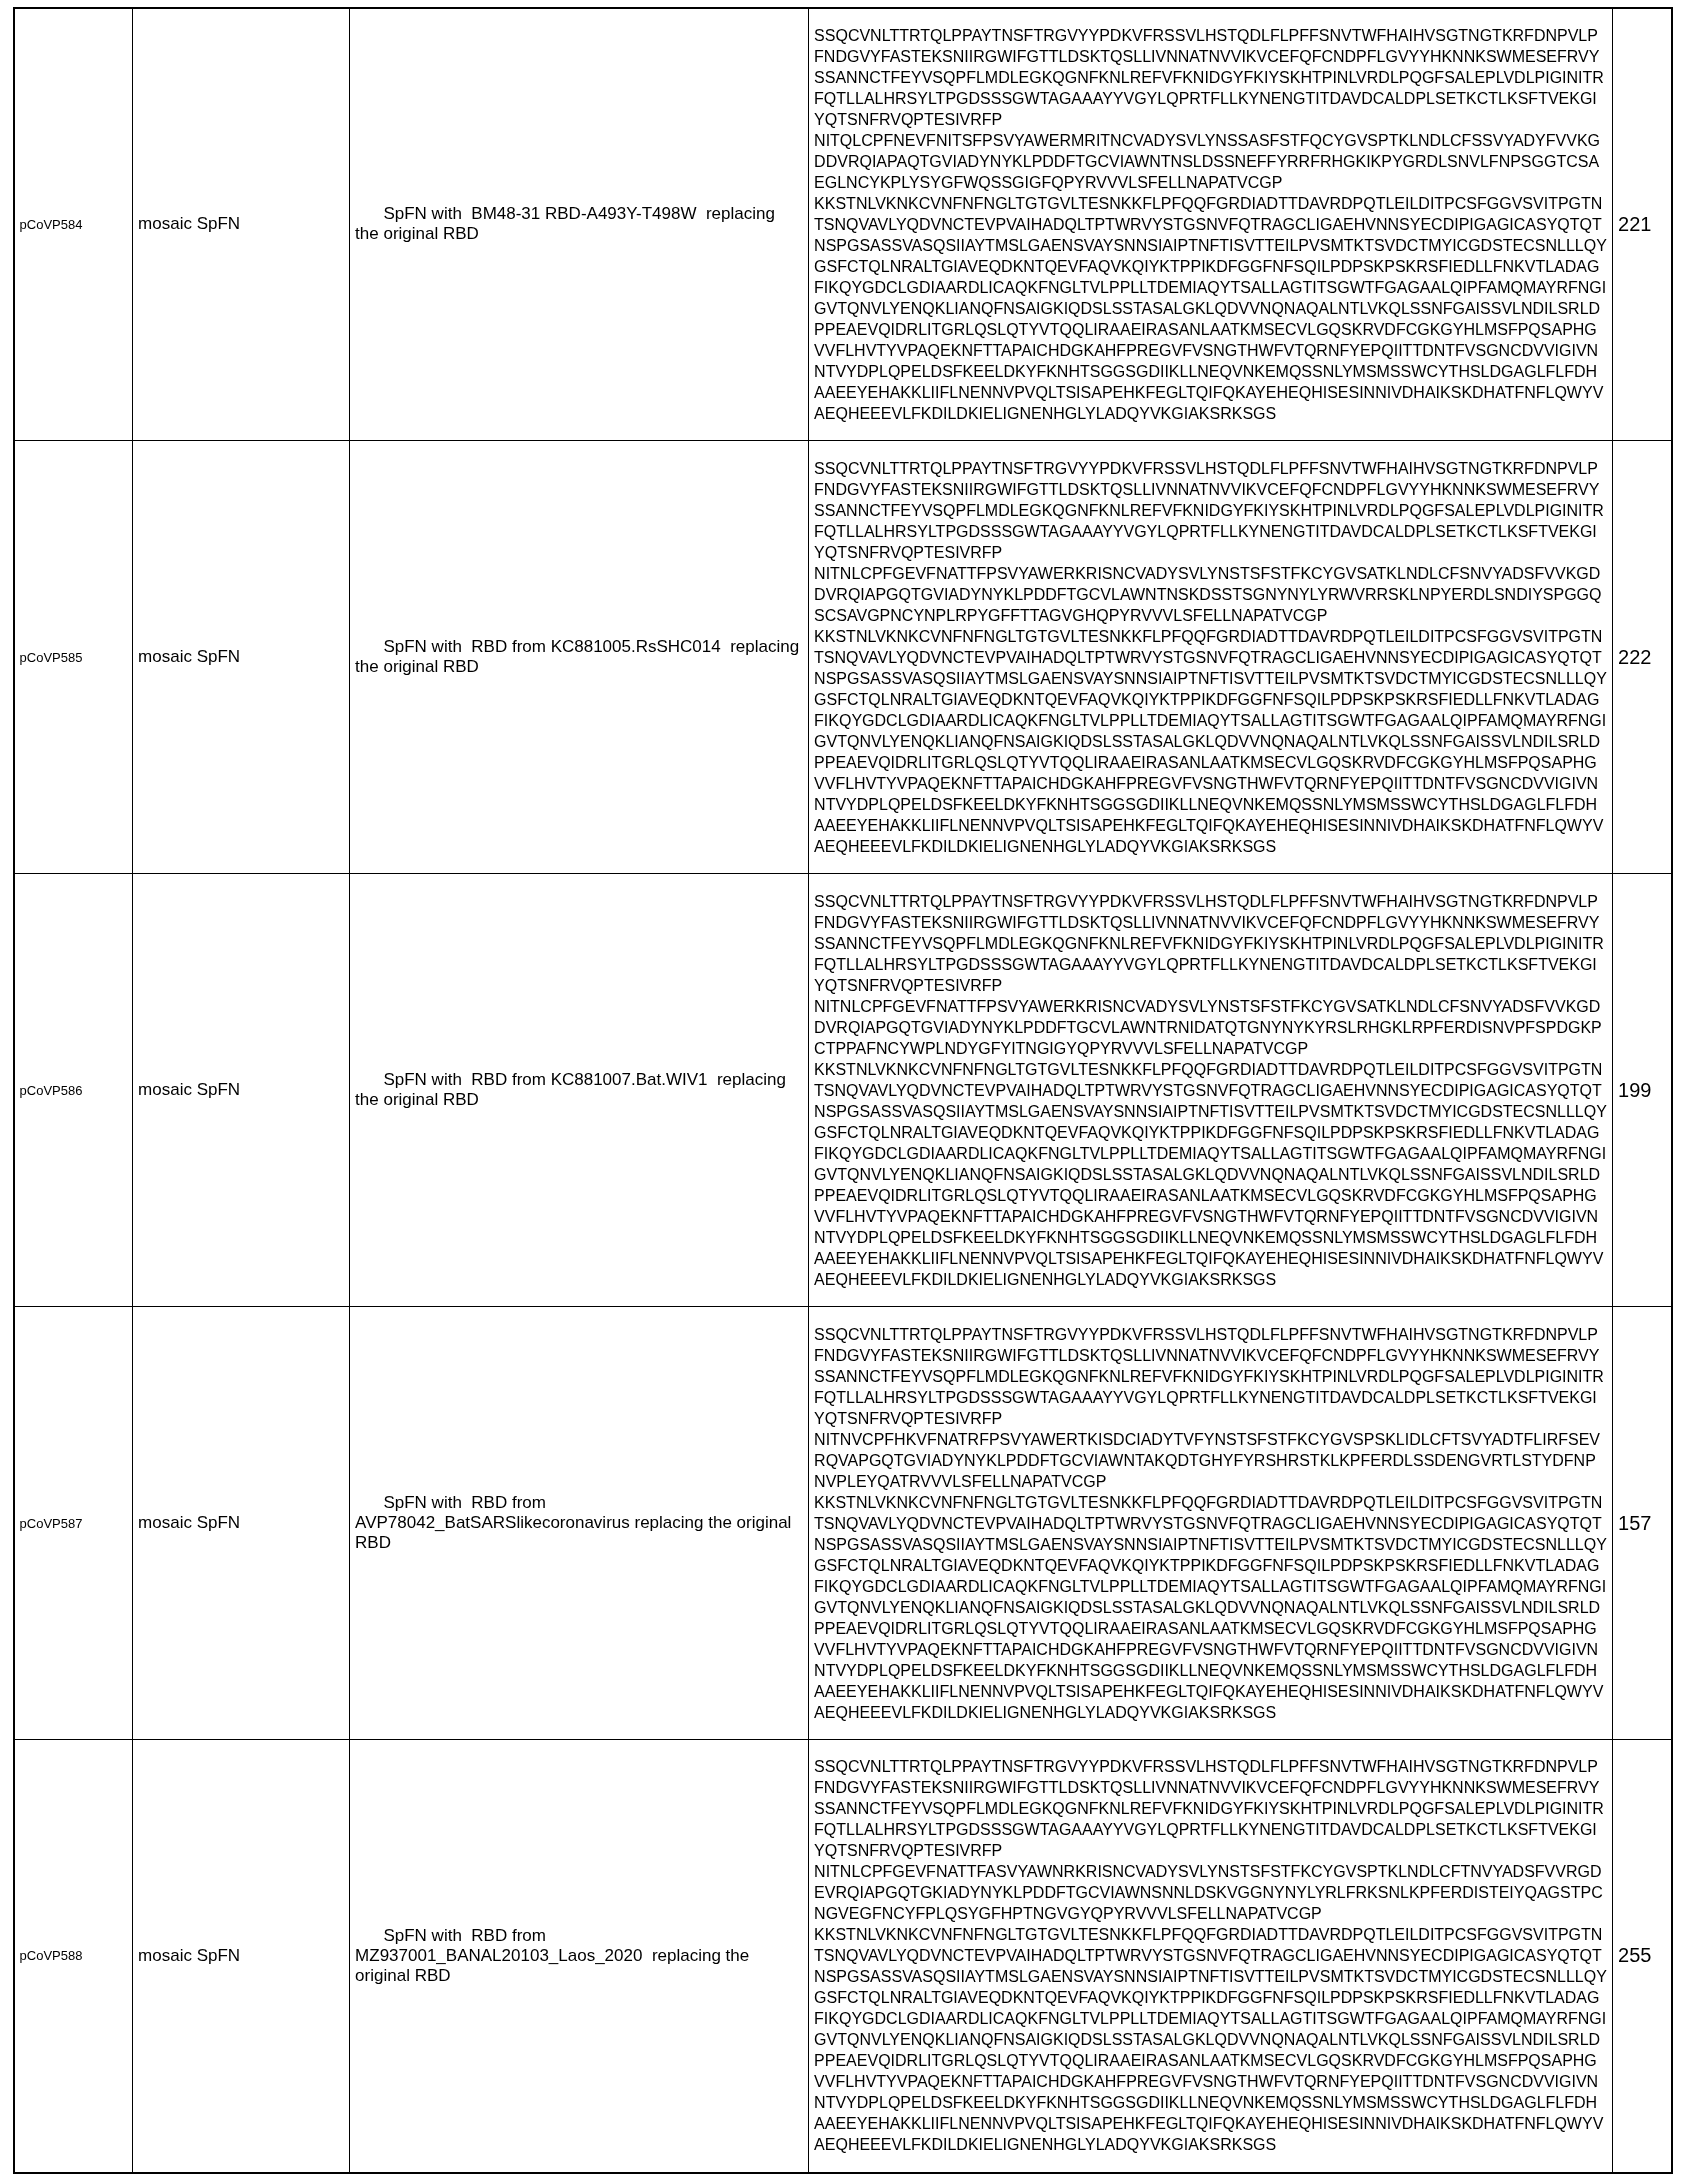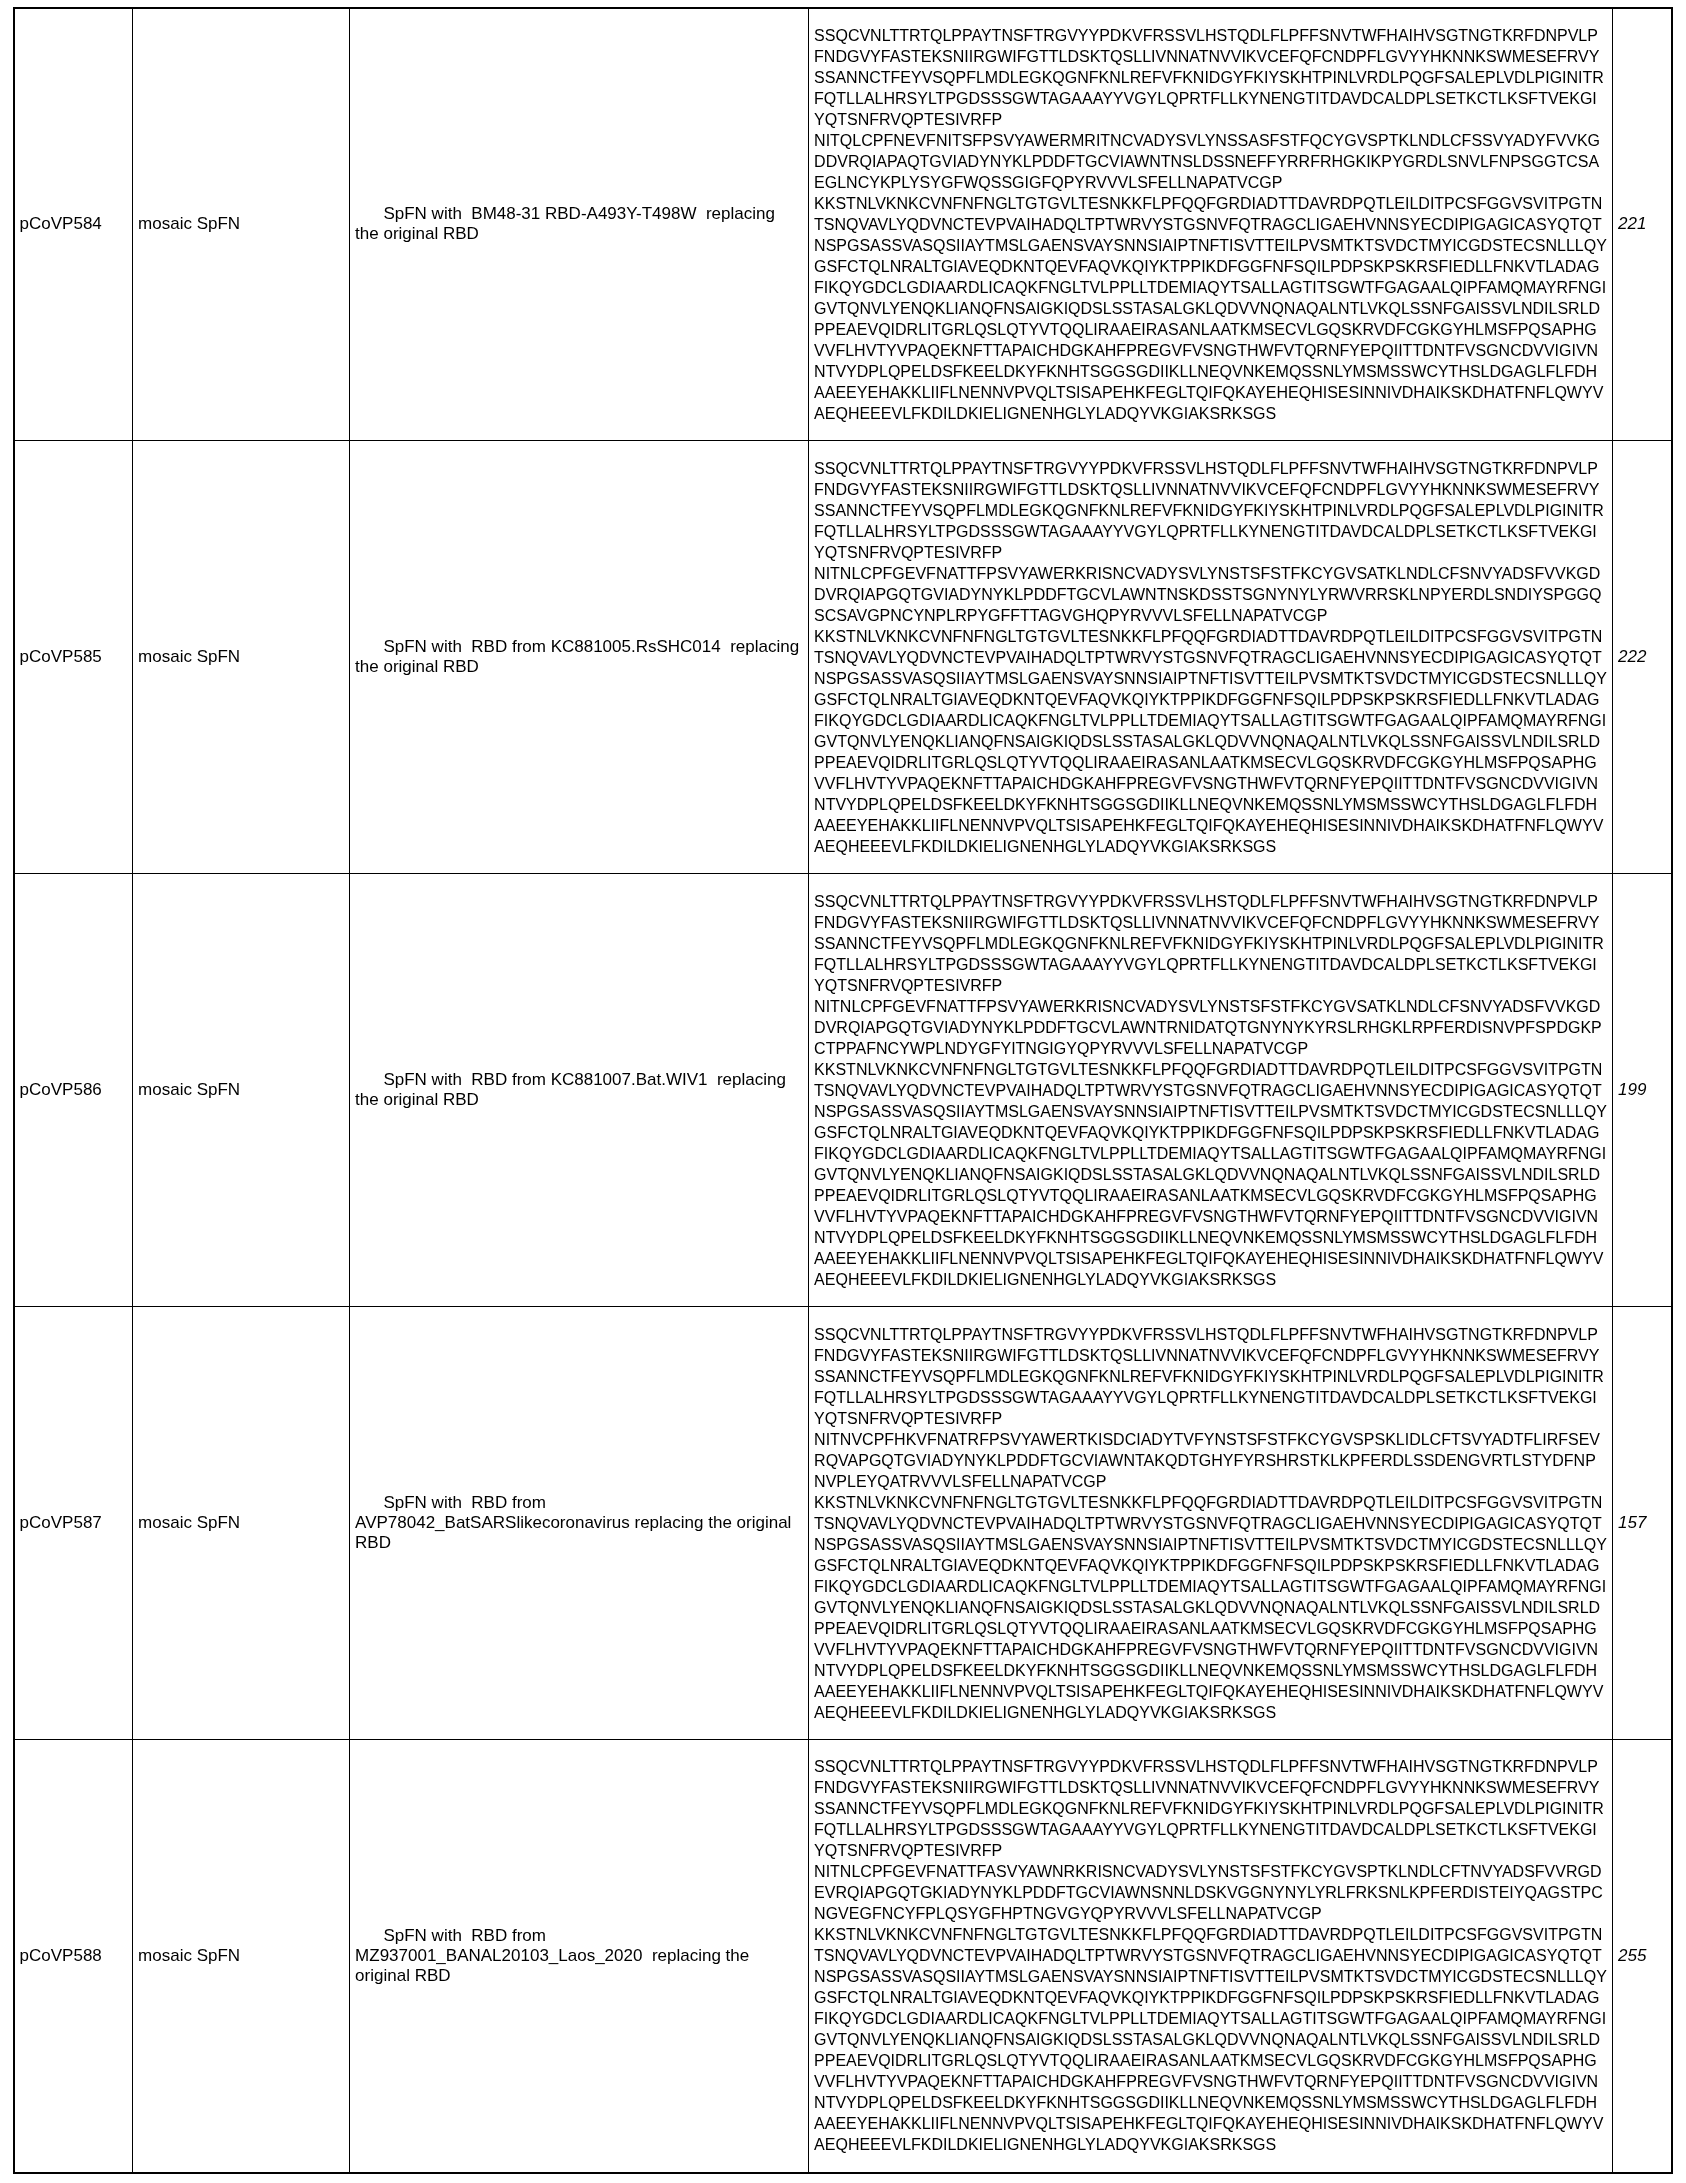--- a/index.html
+++ b/index.html
@@ -17,39 +17,38 @@
     width: 1659px;
     border: 2.5px solid #000;
   }
   table.seq-table td {
     border: 1.7px solid #000;
     vertical-align: middle;
     padding: 2px 5px;
     overflow: hidden;
   }
   table.seq-table tr { height: 433px; }
-  .id-cell { font-size: 17px; }
+  .id-cell { font-size: 13px; }
   .platform-cell { font-size: 17px; }
   .desc-cell {
     font-size: 17px;
     line-height: 20px;
     white-space: pre-wrap;
     word-wrap: break-word;
   }
   .seq-cell {
     vertical-align: top;
     font-size: 16px;
     line-height: 21px;
     padding: 1.7px 3.4px;
   }
   .seq-part { word-break: break-all; }
   .seqno-cell {
-    font-size: 17px;
+    font-size: 20px;
     padding-left: 10px;
-    font-style: italic;
   }
 </style>
 </head>
 <body>
 
 <div class="page">
   <table class="seq-table">
     <colgroup>
       <col style="width:119px">
       <col style="width:217px">

